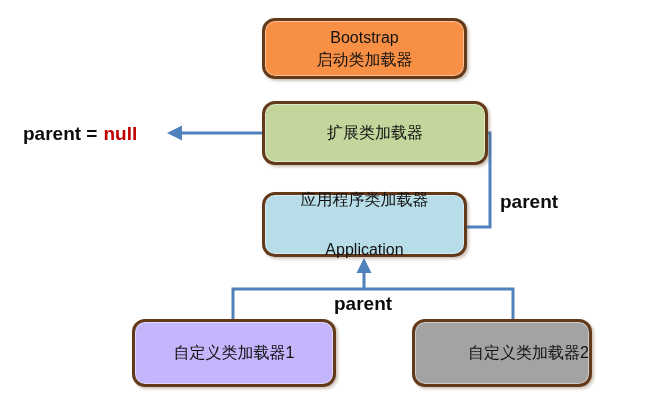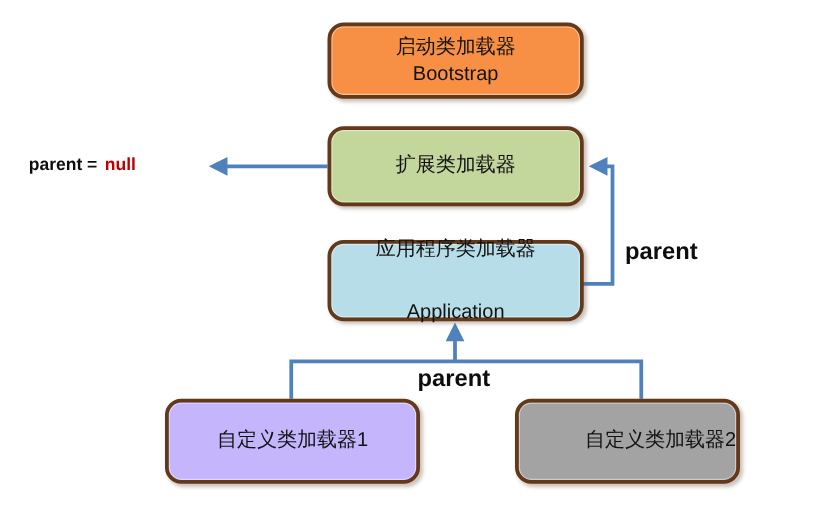--- a/index.html
+++ b/index.html
@@ -31,31 +31,31 @@
     align-items: center;
     justify-content: center;
     text-align: center;
     color: #121212;
     font-size: 16px;
     line-height: 1.35;
     box-shadow: 2px 2px 3px rgba(110, 85, 60, 0.35),
                 inset 0 0 0 1px rgba(255,255,255,0.45);
   }
   .node-bootstrap  { left: 262px; top:  18px; width: 205px; height: 61px; background: #f79044; }
-  .node-extension  { left: 262px; top: 101px; width: 205px; height: 64px; background: #c3d69b; }
+  .node-extension  { left: 262px; top: 101px; width: 226px; height: 64px; background: #c3d69b; }
   .node-application{ left: 262px; top: 192px; width: 205px; height: 65px; background: #b7dde8; gap: 28px; }
   .node-custom1    { left: 132px; top: 319px; width: 204px; height: 68px; background: #c4b5fd; }
   .node-custom2    { left: 412px; top: 319px; width: 180px; height: 68px; background: #a3a3a3; align-items: flex-end; }
   .label {
     position: absolute;
     font-weight: 700;
     color: #0d0d0d;
     white-space: nowrap;
   }
-  .label-parent-null { left: 18px;  top: 123px; font-size: 14px; }
+  .label-parent-null { left: 18px;  top: 123px; font-size: 19px; }
   .label-parent-right{ left: 500px; top: 191px; font-size: 19px; }
   .label-parent-bottom{ left: 334px; top: 293px; font-size: 19px; }
   .null-text { color: #c00000; margin-left: 6px; }
   .eq { margin-left: 5px; }
 </style>
 </head>
 <body>
 
 <div class="stage">
 
@@ -72,22 +72,22 @@
     </g>
 
     <g>
       <path d="M 233 319 V 289 H 513 V 319" fill="none" stroke="#4f81bd" stroke-width="3"></path>
       <line x1="364" y1="289" x2="364" y2="271" stroke="#4f81bd" stroke-width="3"></line>
       <polygon points="364,258 356.5,273 371.5,273" fill="#4f81bd"></polygon>
     </g>
   </svg>
 
   <div class="node node-bootstrap">
+    <span>Bootstrap</span>
     <span>启动类加载器</span>
-    <span>Bootstrap</span>
   </div>
 
   <div class="node node-extension">
     <span>扩展类加载器</span>
   </div>
 
   <div class="node node-application">
     <span>应用程序类加载器</span>
     <span>Application</span>
   </div>

